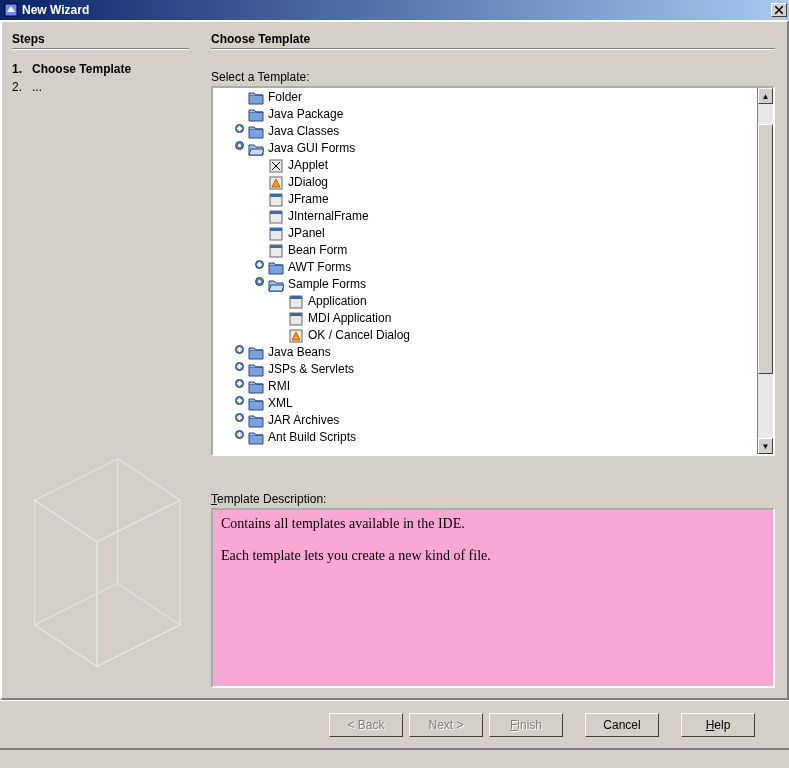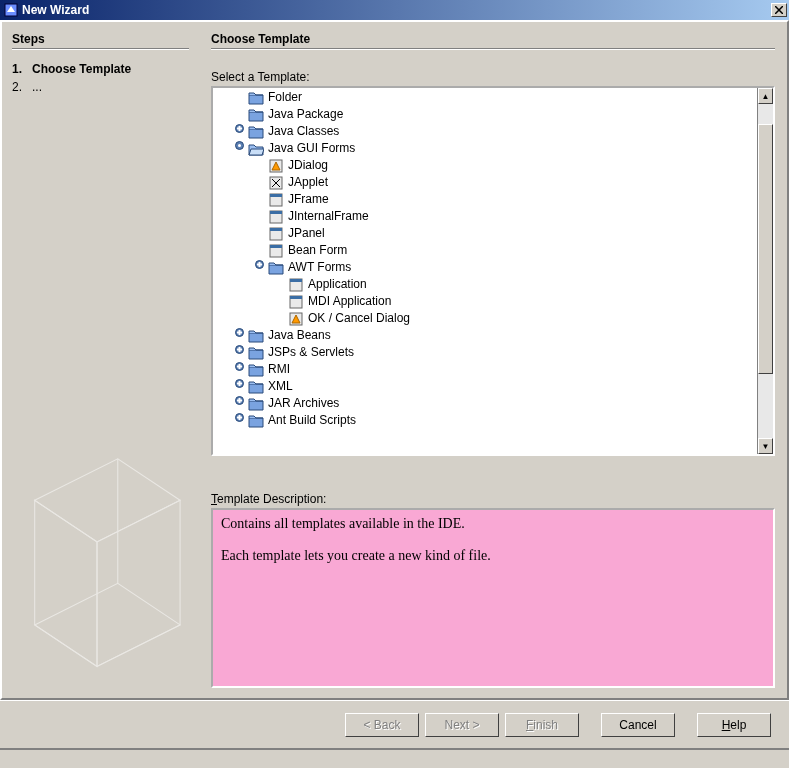--- a/index.html
+++ b/index.html
@@ -197,21 +197,21 @@
     font-size: 14px;
     white-space: pre-line;
   }
 
   
   .button-bar {
     height: 50px;
     display: flex;
     align-items: center;
     justify-content: flex-end;
-    padding: 0 18px;
+    padding: 0 34px;
     gap: 6px;
     border-top: 1px solid #fff;
     border-bottom: 2px solid #808080;
     background:#d4d0c8;
   }
   .btn {
     width: 74px;
     height: 24px;
     background: #d4d0c8;
     border: 1px solid #fff;
@@ -335,44 +335,44 @@
             </span>
             <span>Java GUI Forms</span>
           </div>
           <div class="row">
             <span class="indent"></span>
             <span class="indent"></span>
             <span class="no-handle"></span>
             <span class="node-icon">
               <svg width="14" height="14" viewBox="0 0 14 14">
                 <rect x="1" y="1" width="12" height="12" fill="#eaeaea" stroke="#666"></rect>
+                <path d="M3 3 L11 11 M11 3 L3 11" stroke="#000" stroke-width="1"></path>
+              </svg>
+            </span>
+            <span>JApplet</span>
+          </div>
+          <div class="row">
+            <span class="indent"></span>
+            <span class="indent"></span>
+            <span class="no-handle"></span>
+            <span class="node-icon">
+              <svg width="14" height="14" viewBox="0 0 14 14">
+                <rect x="1" y="1" width="12" height="12" fill="#eaeaea" stroke="#666"></rect>
                 <path d="M7 3 L11 11 L3 11 Z" fill="#ff9900" stroke="#aa6600"></path>
               </svg>
             </span>
             <span>JDialog</span>
           </div>
           <div class="row">
             <span class="indent"></span>
             <span class="indent"></span>
             <span class="no-handle"></span>
             <span class="node-icon">
               <svg width="14" height="14" viewBox="0 0 14 14">
                 <rect x="1" y="1" width="12" height="12" fill="#eaeaea" stroke="#666"></rect>
-                <path d="M3 3 L11 11 M11 3 L3 11" stroke="#000" stroke-width="1"></path>
-              </svg>
-            </span>
-            <span>JApplet</span>
-          </div>
-          <div class="row">
-            <span class="indent"></span>
-            <span class="indent"></span>
-            <span class="no-handle"></span>
-            <span class="node-icon">
-              <svg width="14" height="14" viewBox="0 0 14 14">
-                <rect x="1" y="1" width="12" height="12" fill="#eaeaea" stroke="#666"></rect>
                 <rect x="1" y="1" width="12" height="3" fill="#3b6ea5"></rect>
               </svg>
             </span>
             <span>JFrame</span>
           </div>
           <div class="row">
             <span class="indent"></span>
             <span class="indent"></span>
             <span class="no-handle"></span>
             <span class="node-icon">
@@ -417,20 +417,37 @@
                 <rect x="2" y="3.5" width="5" height="2" fill="#fff"></rect>
               </svg>
             </span>
             <span class="node-icon">
               <svg width="16" height="14" viewBox="0 0 16 14">
                 <path d="M1 4 L1 13 L15 13 L15 4 Z" fill="#7aa3e0" stroke="#2b4b7a"></path>
                 <path d="M1 4 L1 2 L6 2 L8 4 L15 4" fill="#9bbef0" stroke="#2b4b7a"></path>
               </svg>
             </span>
             <span>AWT Forms</span>
+          </div>
+          <div class="row">
+            <span class="indent"></span>
+            <span class="indent"></span>
+            <span class="handle">
+              <svg width="9" height="9" viewBox="0 0 9 9">
+                <circle cx="4.5" cy="4.5" r="4" fill="#5b7fb3" stroke="#2b4b7a"></circle>
+                <circle cx="4.5" cy="4.5" r="1.5" fill="#fff"></circle>
+              </svg>
+            </span>
+            <span class="node-icon">
+              <svg width="16" height="14" viewBox="0 0 16 14">
+                <path d="M1 3 L6 3 L8 5 L15 5 L15 13 L1 13 Z" fill="#9bbef0" stroke="#2b4b7a"></path>
+                <path d="M3 7 L16 7 L14 13 L1 13 Z" fill="#c9def7" stroke="#2b4b7a"></path>
+              </svg>
+            </span>
+            <span>Sample Forms</span>
           </div>
           <div class="row">
             <span class="indent"></span>
             <span class="indent"></span>
             <span class="indent"></span>
             <span class="no-handle"></span>
             <span class="node-icon">
               <svg width="14" height="14" viewBox="0 0 14 14">
                 <rect x="1" y="1" width="12" height="12" fill="#eaeaea" stroke="#666"></rect>
                 <rect x="1" y="1" width="12" height="3" fill="#3b6ea5"></rect>

